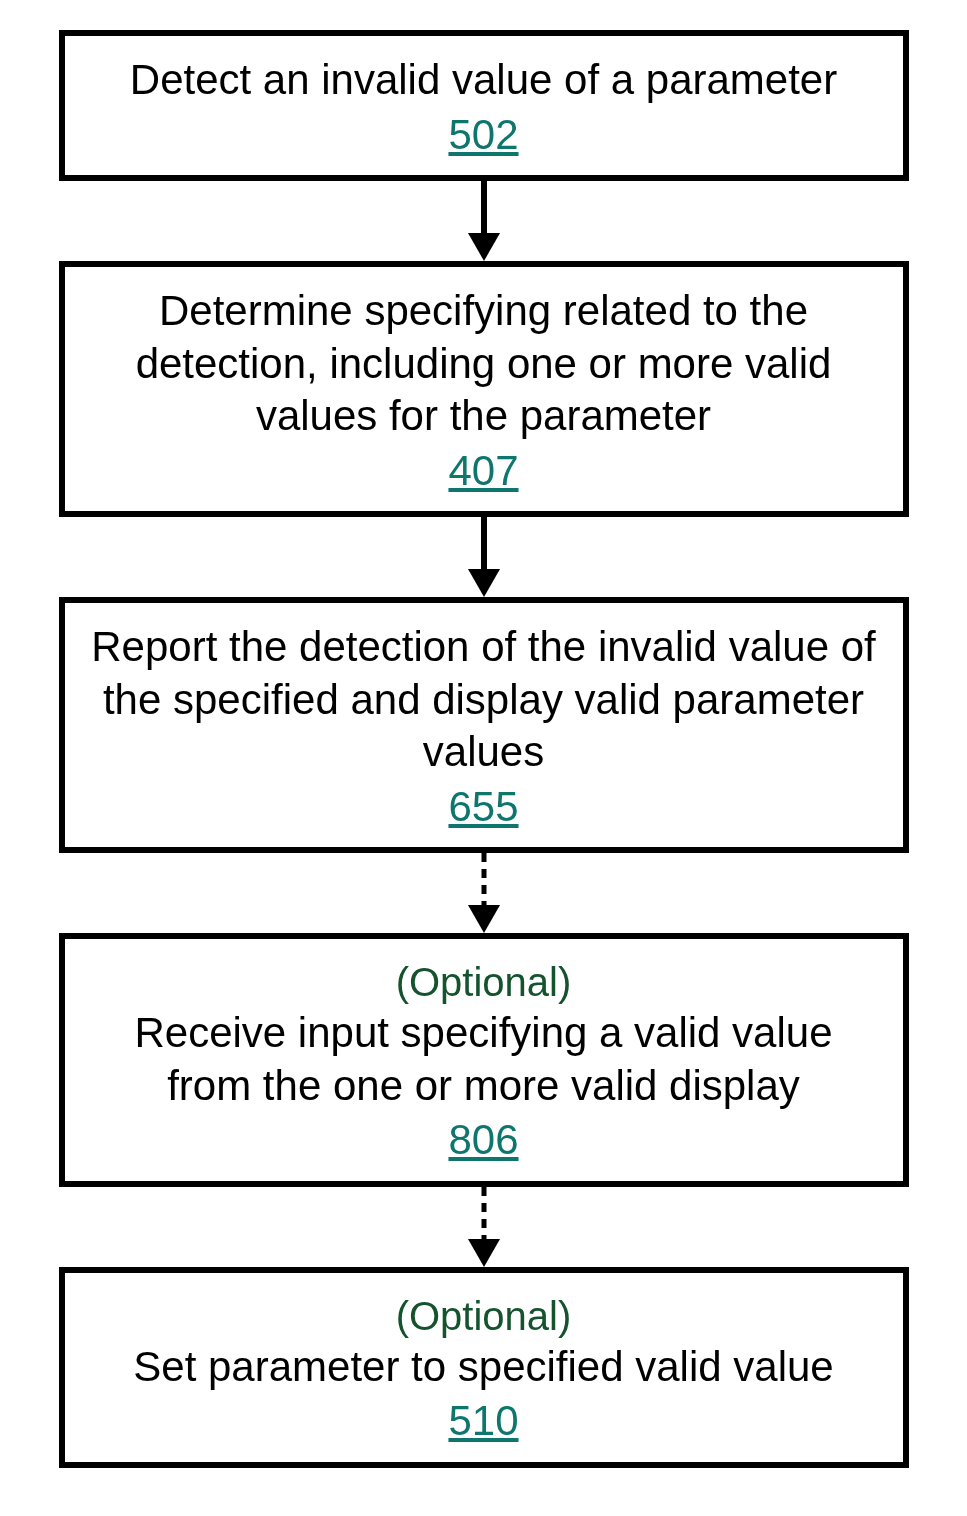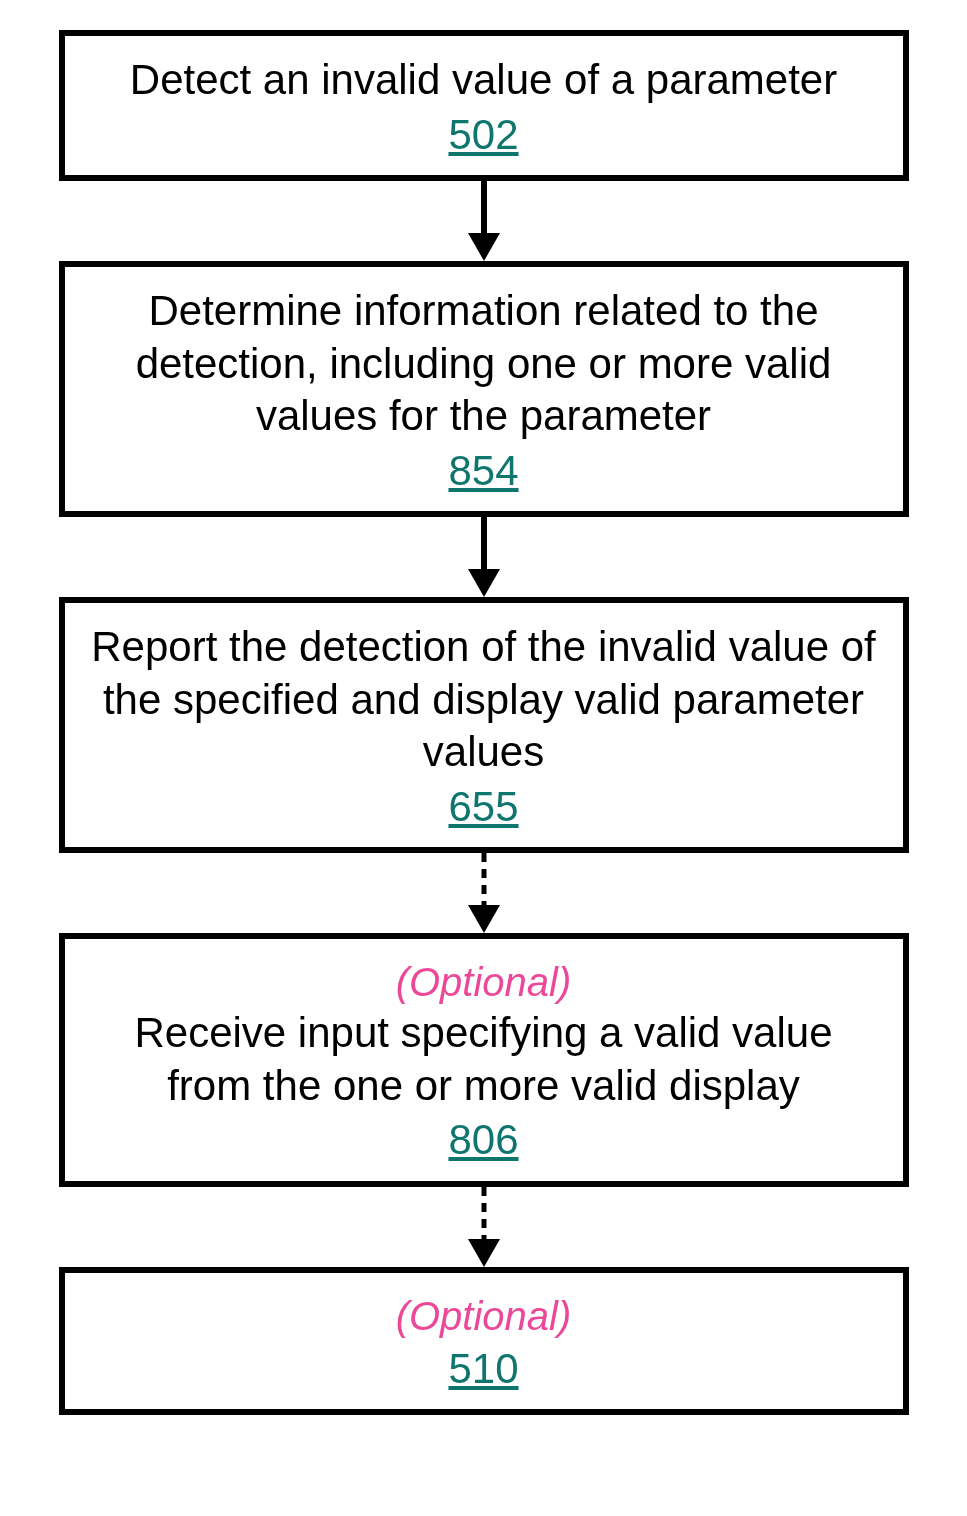--- a/index.html
+++ b/index.html
@@ -24,23 +24,22 @@
     padding: 18px 24px 14px 24px;
     line-height: 1.25;
   }
   .step-text {
     font-size: 42px;
     color: #000;
     font-weight: 400;
   }
   .step-tag {
     font-size: 40px;
-    color: #ec4899;
+    color: #14532d;
     font-weight: 400;
-    font-style: italic;
   }
   .step-num {
     font-size: 42px;
     color: #0f766e;
     text-decoration: underline;
     display: inline-block;
     margin-top: 2px;
   }
   .connector {
     width: 850px;
@@ -62,22 +61,22 @@
   </div>
 
   <div class="connector">
     <svg width="60" height="80" viewBox="0 0 60 80">
       <line x1="30" y1="0" x2="30" y2="56" stroke="#000" stroke-width="6"></line>
       <polygon points="30,80 14,52 46,52" fill="#000"></polygon>
     </svg>
   </div>
 
   <div class="step-box">
-    <div class="step-text">Determine information related to the detection, including one or more valid values for the parameter</div>
-    <div class="step-num">854</div>
+    <div class="step-text">Determine specifying related to the detection, including one or more valid values for the parameter</div>
+    <div class="step-num">407</div>
   </div>
 
   <div class="connector">
     <svg width="60" height="80" viewBox="0 0 60 80">
       <line x1="30" y1="0" x2="30" y2="56" stroke="#000" stroke-width="6"></line>
       <polygon points="30,80 14,52 46,52" fill="#000"></polygon>
     </svg>
   </div>
 
   <div class="step-box">
@@ -100,16 +99,17 @@
 
   <div class="connector">
     <svg width="60" height="80" viewBox="0 0 60 80">
       <line x1="30" y1="0" x2="30" y2="56" stroke="#000" stroke-width="5" stroke-dasharray="9 7"></line>
       <polygon points="30,80 14,52 46,52" fill="#000"></polygon>
     </svg>
   </div>
 
   <div class="step-box">
     <div class="step-tag">(Optional)</div>
+    <div class="step-text">Set parameter to specified valid value</div>
     <div class="step-num">510</div>
   </div>
 
 </div>
 
 </body></html>

